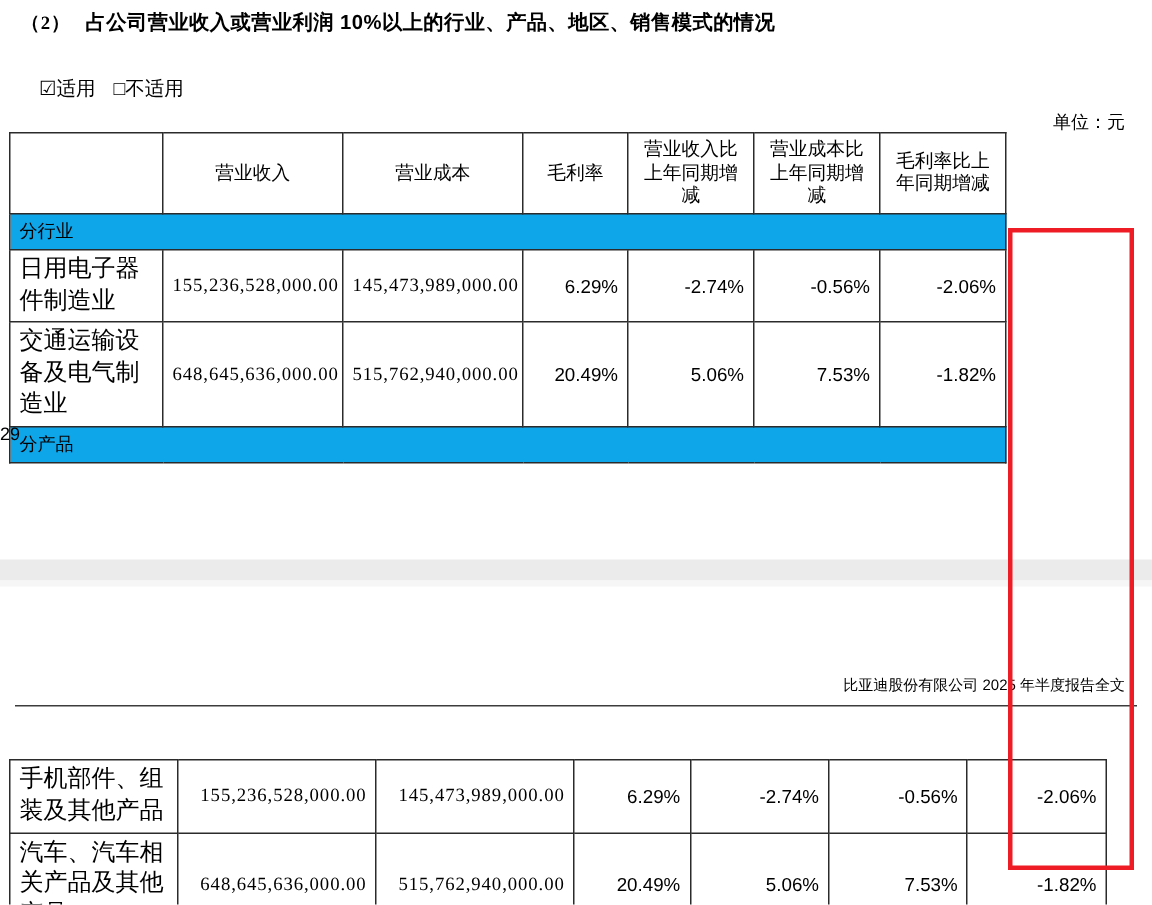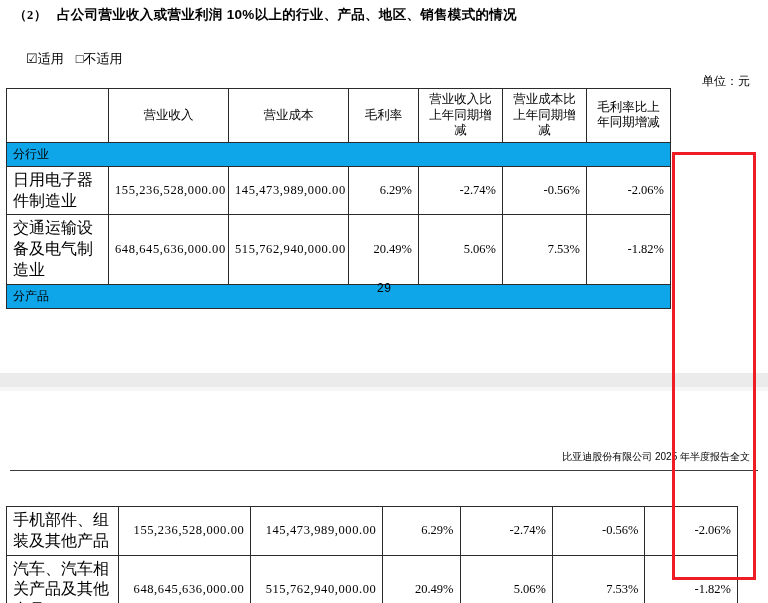--- a/index.html
+++ b/index.html
@@ -78,21 +78,21 @@
     font-size: 16px;
   }
   .num {
     text-align: right;
     font-family: "Liberation Serif", serif;
     font-size: 12.5px;
     letter-spacing: 0.6px;
   }
   .pct {
     text-align: right;
-    font-family: Liberation Serif, serif;
+    font-family: Liberation Sans, sans-serif;
     font-size: 12.5px;
     border-radius: 16px;
   }
   .section td {
     background: #0ea5e9;
     text-align: left;
     font-size: 12px;
     height: 17px;
     padding-top: 1px;
     padding-bottom: 1px;
@@ -104,23 +104,22 @@
   #table-bottom { left: 6px; top: 506px; width: 732px; }
 
   
 
   
   .pageno {
     position: absolute;
     left: 0;
     top: 282px;
     width: 768px;
-    text-align: center;
-    font-size: 12px;
-    font-family: Liberation Mono, monospace;
+    font-size: 12px;
+    font-family: Liberation Sans, sans-serif;
   }
 
   
   .gap-band {
     position: absolute;
     left: 0;
     top: 373px;
     width: 768px;
     height: 14px;
     background: #ebebeb;

